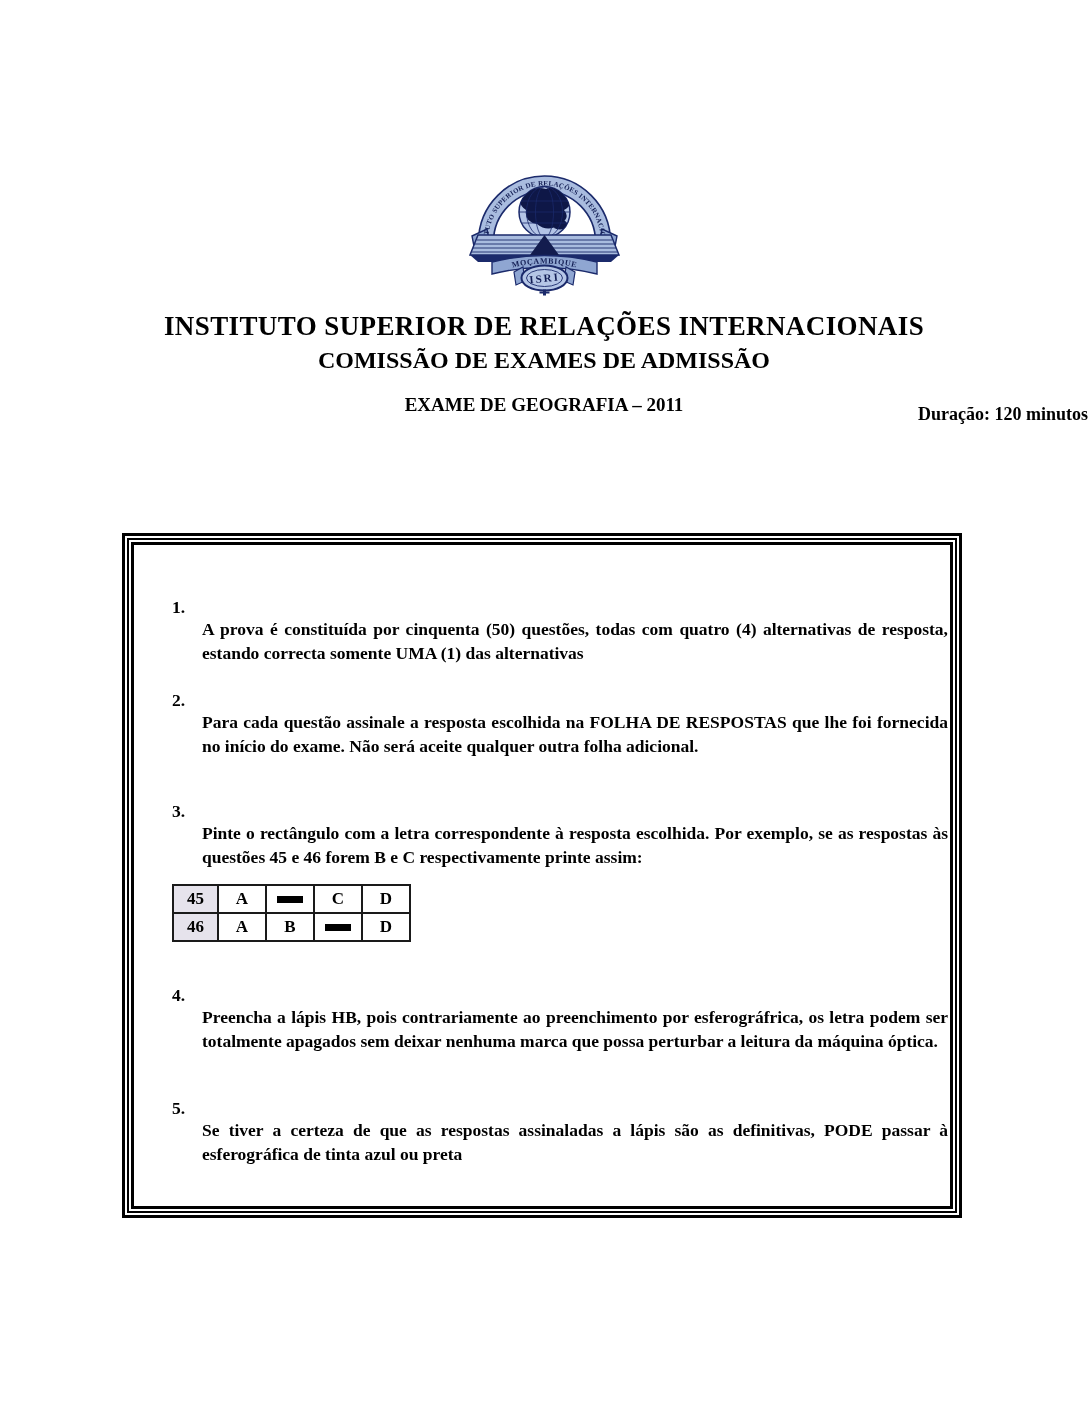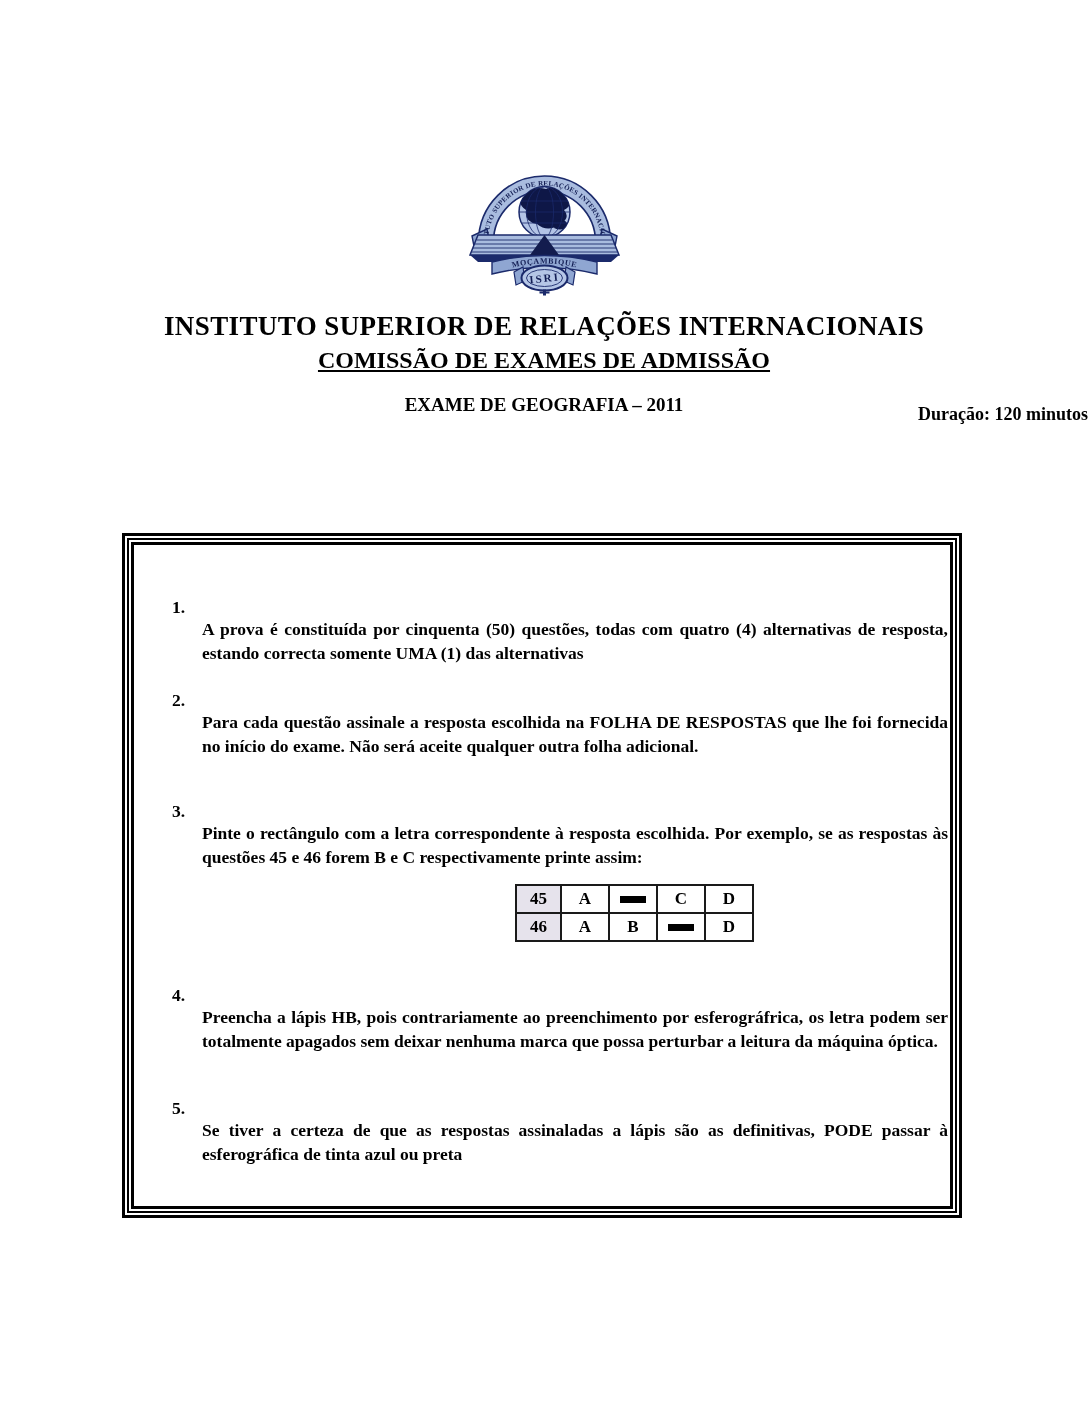--- a/index.html
+++ b/index.html
@@ -3,21 +3,21 @@
 <meta charset="utf-8">
 <style>
   html, body { margin:0; padding:0; background:#ffffff; }
   .page {
     position:relative; width:1088px; height:1408px; background:#ffffff;
     font-family:"Liberation Serif","DejaVu Serif",serif; font-weight:bold; color:#000;
     overflow:hidden;
   }
   .center-abs { position:absolute; left:0; right:0; text-align:center; white-space:nowrap; }
   .t1 { top:311px; font-size:27px; letter-spacing:0.4px; }
-  .t2 { top:347px; font-size:24px;text-decoration:underline; }
+  .t2 { top:347px; font-size:24px; }
   .t3 { top:394px; font-size:19px; }
   .t4 { top:404px; font-size:18px;text-align:right; }
   .leia { top:486px; font-size:19.5px; letter-spacing:0.2px; }
   .logo-wrap { position:absolute; top:158px; left:0; right:0; display:flex; justify-content:center; }
 
   
   .box {
     position:absolute; top:533px; left:122px; width:840px; height:685px;
     border:3px solid #000; padding:2px; box-sizing:border-box;
   }
@@ -28,21 +28,21 @@
   }
 
   .item { display:flex; font-size:17.5px; line-height:24px; }
   .item .num { width:30px; flex:none; }
   .item .txt { flex:1; text-align:justify;margin-top:22px; }
   .m-item2 { margin-top:23px; }
   .m-item3 { margin-top:41px; }
   .m-item4 { margin-top:41px; }
   .m-item5 { margin-top:43px; }
 
-  .ans-table { border-collapse:collapse; margin-top:15px; margin-left:343px; }
+  .ans-table { border-collapse:collapse; margin-top:15px; }
   .ans-table td {
     border:2px solid #1a1a1a; width:46px; min-width:46px; height:26px;
     text-align:center; vertical-align:middle; font-size:17px; font-weight:bold; padding:0;
   }
   .ans-table td.qcell { width:43px; min-width:43px; background:#e6e3ec; }
   .bar { width:26px; height:7px; background:#000; margin:0 auto; }
 
   .bom { margin-top:38px; text-align:center; font-size:20px; padding-left:40px; letter-spacing:0.5px; }
 </style>
 </head>

